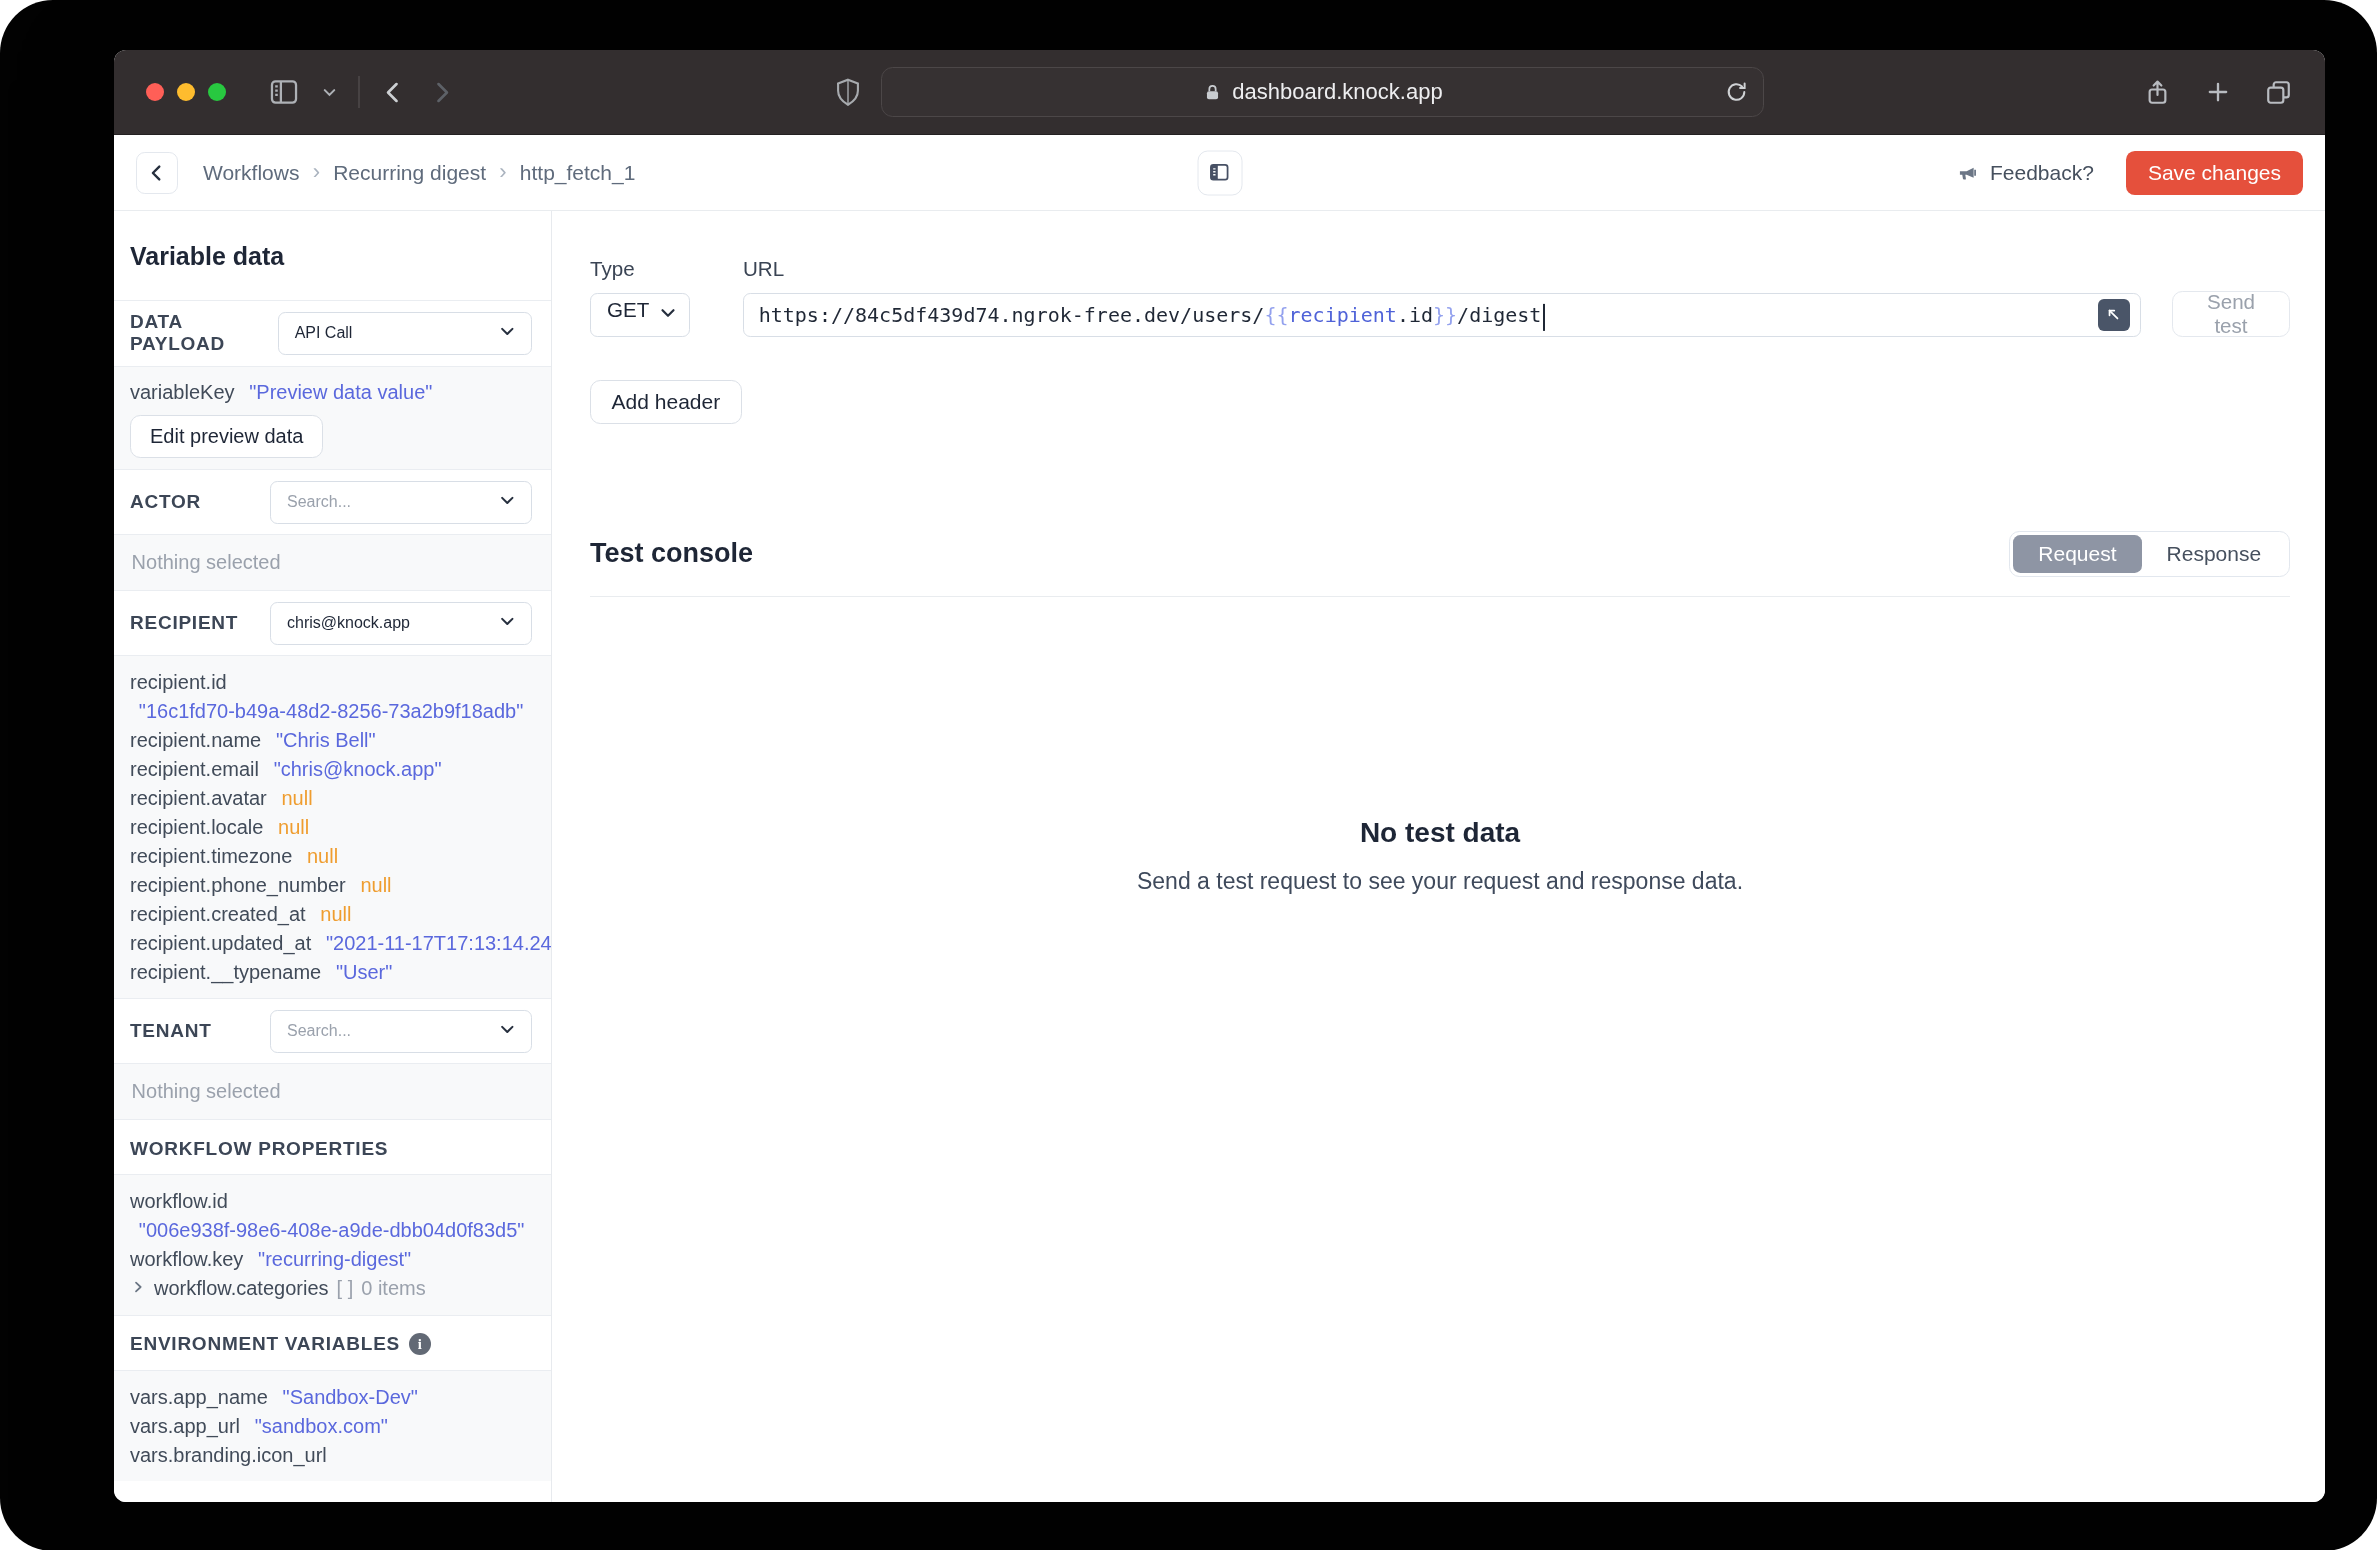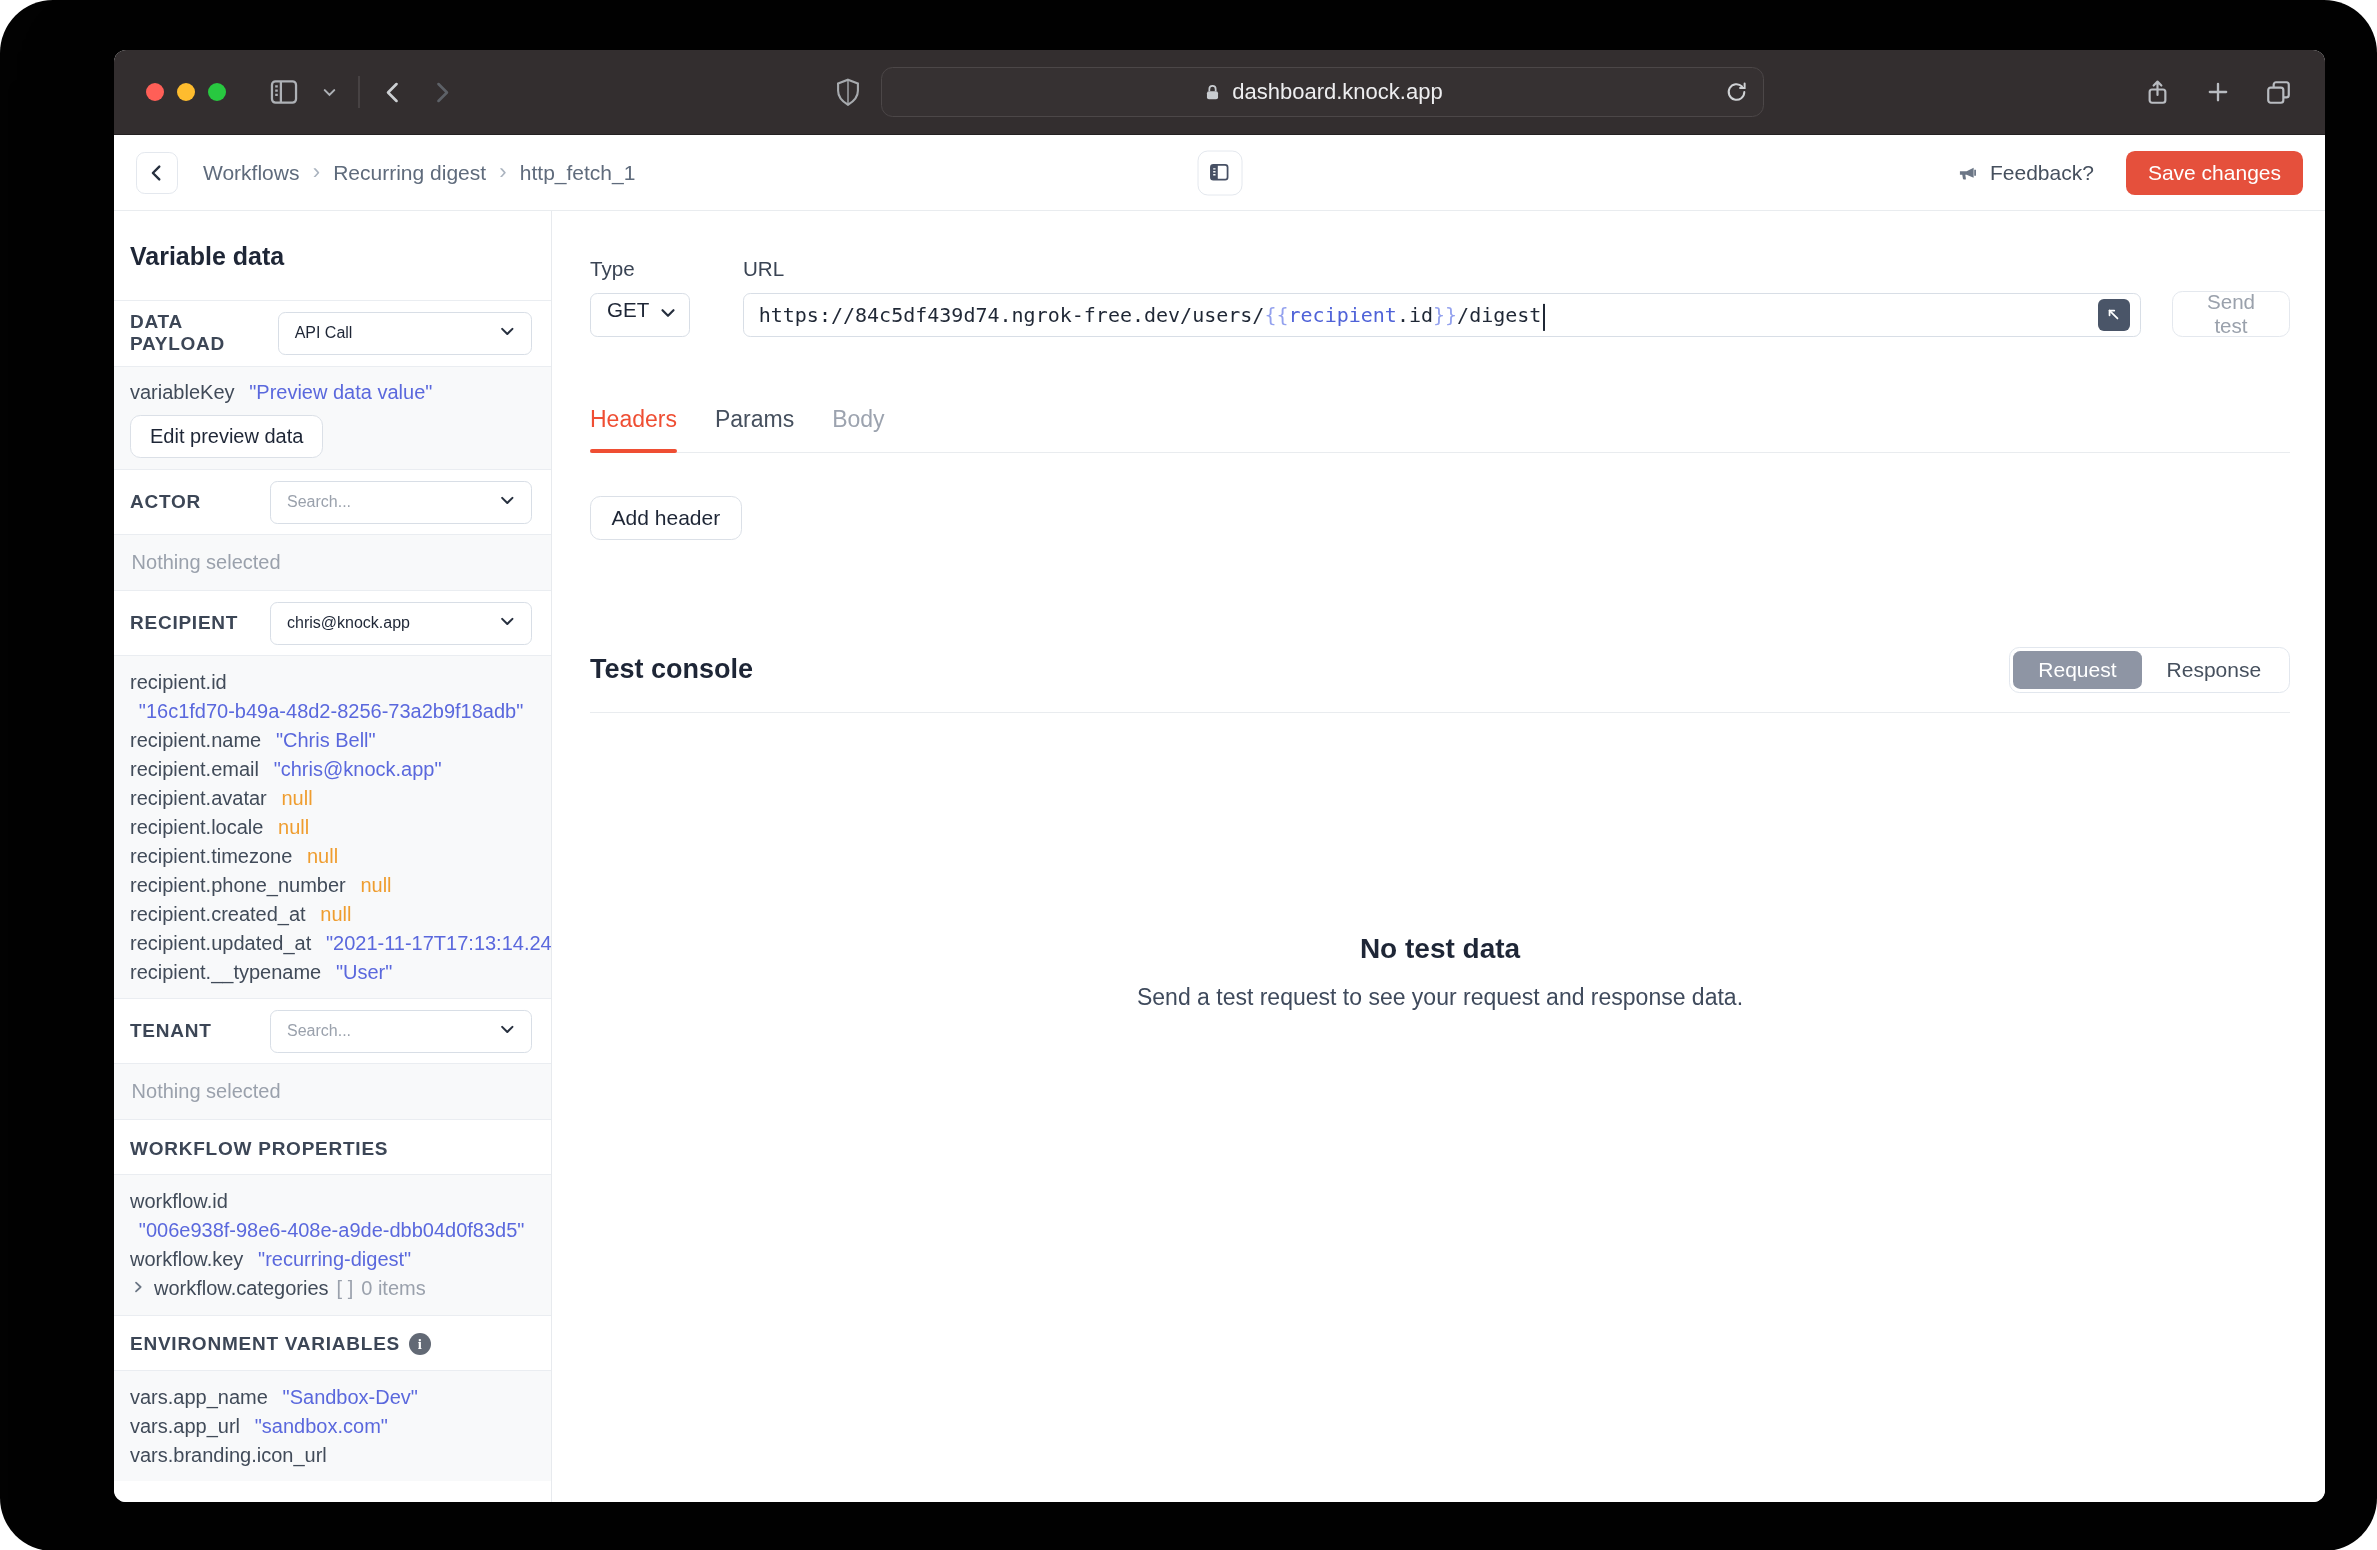--- a/index.html
+++ b/index.html
@@ -370,25 +370,20 @@
                   <svg width="19" height="19" viewBox="0 0 24 24" fill="none" stroke="#ffffff" stroke-width="2.2" stroke-linecap="round" stroke-linejoin="round">
                     <path d="M17 17L7 7"></path>
                     <path d="M7 13V7h6"></path>
                   </svg>
                 </span>
               </div>
           </div>
           <button class="send-test">Send test</button>
         </div>
 
-        <div class="tabs" id="tabs">
-            <div class="tab active">Headers</div>
-            <div class="tab">Params</div>
-            <div class="tab dim">Body</div>
-          </div>
 
         <button class="add-header">Add header</button>
 
         <div class="console-head">
           <div class="console-title">Test console</div>
           <div class="segmented" id="segmented">
               <div class="seg-opt sel">Request</div>
               <div class="seg-opt">Response</div>
             </div>
         </div>

